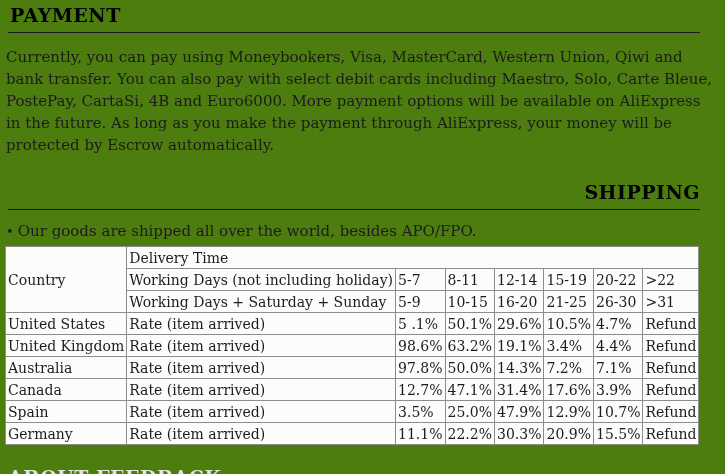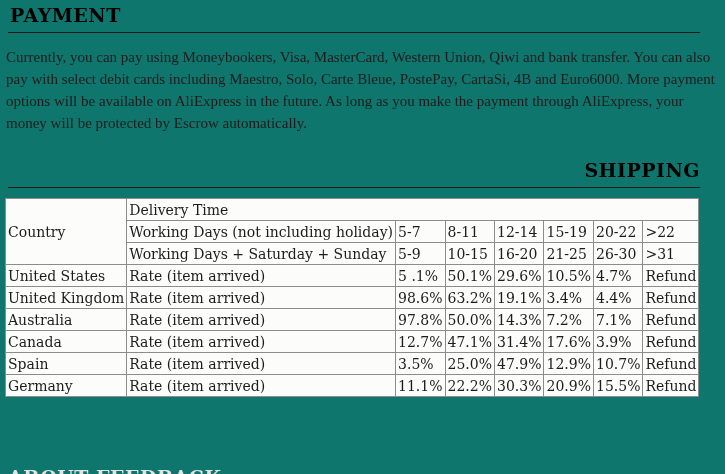--- a/index.html
+++ b/index.html
@@ -5,41 +5,40 @@
   html, body { margin: 0; padding: 0; }
   body {
     font-family: "DejaVu Serif", "Liberation Serif", serif;
     background: #fbfbfa;
   }
   .page {
     position: relative;
     width: 725px;
     height: 474px;
     overflow: hidden;
-    background: #0f766e;
+    background: #4d7c0f;
     color: #1a1a1a;
   }
   .section-heading {
     margin: 0 17px 0 8px;
     padding: 4px 0 6px 2px;
     font-size: 19px;
     font-weight: bold;
     color: #000;
     letter-spacing: 0.5px;
     border-bottom: 1px solid #1a1a1a;
     width: 692px;
     box-sizing: border-box;
   }
   .payment-body {
     margin: 13px 10px 0 6px;
     width: 712px;
     font-size: 15px;
     line-height: 22px;
     color: #1c1c1c;
-    font-family: Liberation Serif, serif;
   }
   .shipping-heading-wrap { margin-top: 21px; text-align: right; }
   .bullet-list {
     margin: 10px 0 0 6px;
     font-size: 15px;
     line-height: 22px;
     color: #1c1c1c;
   }
   .bullet-item::before {
     content: "\2022\00a0";
@@ -78,20 +77,21 @@
     <div class="section-heading">PAYMENT</div>
     <div class="payment-body">Currently, you can pay using Moneybookers, Visa, MasterCard, Western Union, Qiwi and bank transfer. You can also pay with select debit cards including Maestro, Solo, Carte Bleue, PostePay, CartaSi, 4B and Euro6000. More payment options will be available on AliExpress in the future. As long as you make the payment through AliExpress, your money will be protected by Escrow automatically.</div>
   </div>
 
   <div>
     <div class="shipping-heading-wrap">
       <div class="section-heading">SHIPPING</div>
     </div>
 
     <div class="bullet-list">
+      <div class="bullet-item">Our goods are shipped all over the world, besides APO/FPO.</div>
     </div>
 
     <table class="shipping-table">
       <colgroup>
         <col style="width:104px">
           <col style="width:231px">
         <col style="width:45px">
           <col style="width:40px">
           <col style="width:42px">
         <col style="width:40px">

